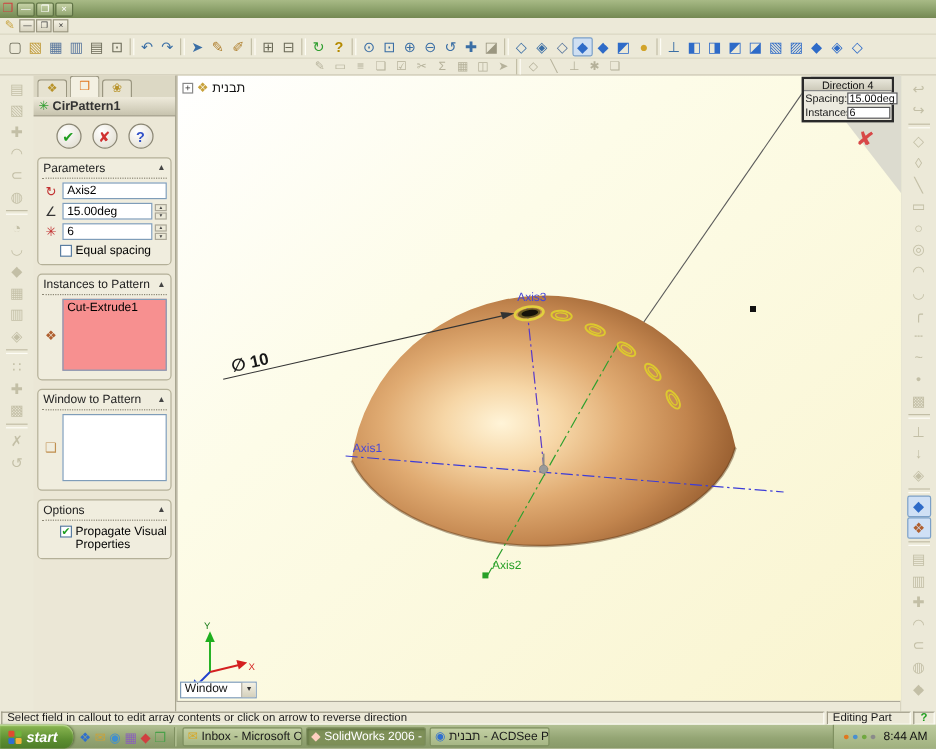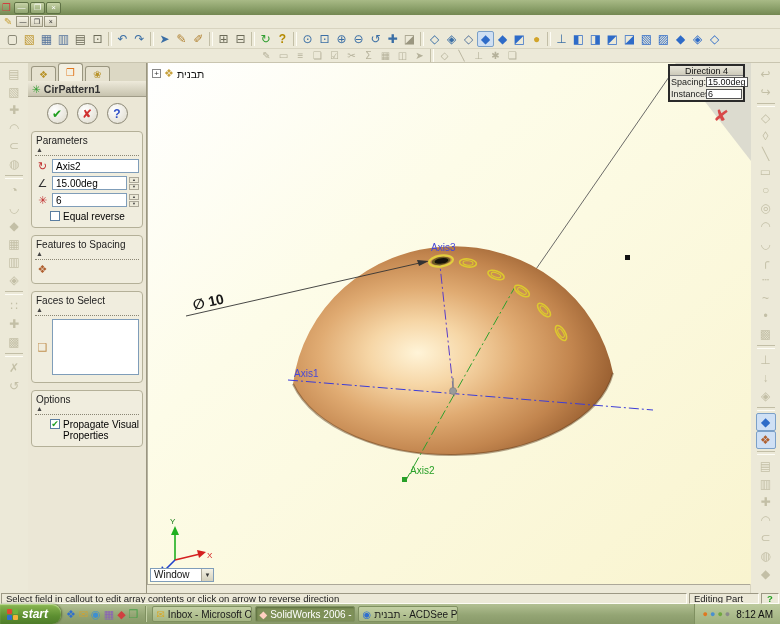--- a/index.html
+++ b/index.html
@@ -39,21 +39,21 @@
 
   
   .pm { width:119px; background:#ebe7d6; border-right:1px solid #9a9680; display:flex; flex-direction:column; flex:none; font-size:10.5px; }
   .pm-tabs { display:flex; height:18px; background:#dcd8c4; padding-left:3px; gap:2px; align-items:flex-end; flex:none; }
   .pm-tab { width:25px; height:15px; background:#e6e2d0; border:1px solid #9a9680; border-bottom:none; border-radius:3px 3px 0 0; display:flex; align-items:center; justify-content:center; font-size:10px; }
   .pm-tab.active { background:#f3f0e2; height:18px; }
   .pm-header { height:16px; background:linear-gradient(#eeeadb,#c7c3ae); display:flex; align-items:center; gap:3px; padding:0 4px; font-weight:bold; color:#333; border-bottom:1px solid #a09c88; flex:none; }
   .pm-actions { display:flex; justify-content:center; gap:9px; padding:6px 0 4px; flex:none; }
   .pm-round { width:21px; height:21px; border-radius:50%; background:radial-gradient(circle at 35% 30%,#ffffff,#ddd9ca); border:1px solid #8a8674; display:flex; align-items:center; justify-content:center; font-size:12px; font-weight:bold; }
   .pm-group { margin:3px 3px 4px; border:1px solid #b4b098; border-radius:4px; background:#f0edde; padding:2px 3px 4px; flex:none; }
-  .pm-group-h { display:flex; justify-content:space-between; align-items:flex-start; font-size:10px; color:#222; border-bottom:1px dotted #8a8674; padding:1px 1px 2px; margin-bottom:3px;flex-direction:column; }
+  .pm-group-h { display:flex; justify-content:space-between; align-items:center; font-size:10px; color:#222; border-bottom:1px dotted #8a8674; padding:1px 1px 2px; margin-bottom:3px; }
   .pm-arrow { font-size:7px; color:#444; }
   .pm-row { display:flex; align-items:center; gap:2px; margin:3px 0; }
   .pm-ico { width:15px; text-align:center; font-size:11px; flex:none; }
   .pm-field { flex:1; height:14px; background:#fff; border:1px solid #7f9db9; font-size:10px; padding:0 3px; display:flex; align-items:center; overflow:hidden; }
   .pm-spin { width:10px; display:flex; flex-direction:column; gap:1px; flex:none; }
   .pm-spin span { height:6px; background:#ece9d8; border:1px solid #aca899; font-size:4px; line-height:4px; text-align:center; color:#444; }
   .pm-check { display:flex; gap:3px; margin:4px 0 1px 15px; align-items:flex-start; font-size:10px; line-height:11px; }
   .cbox { width:10px; height:10px; background:#fff; border:1px solid #5a7da0; font-size:9px; line-height:9px; text-align:center; color:#1f9e1f; flex:none; margin-top:0; }
   .pm-list { border:1px solid #7f9db9; background:#fff; height:56px; flex:1; font-size:10px; padding:1px 3px; }
   .pm-list.pink { background:#f79090; height:60px; }
@@ -263,37 +263,40 @@
         <div class="pm-row">
           <span class="pm-ico" style="color:#c23232">✳</span>
           <span class="pm-field">6</span>
           <span class="pm-spin">
             <span>▲</span>
             <span>▼</span>
           </span>
         </div>
         <div class="pm-check">
           <span class="cbox"></span>
-          <span>Equal reverse</span>
+          <span>Equal spacing</span>
         </div>
       </div>
 
       <div class="pm-group">
         <div class="pm-group-h">
-          <span>Features to Spacing</span>
+          <span>Instances to Pattern</span>
           <span class="pm-arrow">▲</span>
         </div>
         <div class="pm-row">
           <span class="pm-ico" style="color:#b06030">❖</span>
+          <span class="pm-list pink">
+            <span>Cut-Extrude1</span>
+          </span>
         </div>
       </div>
 
       <div class="pm-group">
         <div class="pm-group-h">
-          <span>Faces to Select</span>
+          <span>Window to Pattern</span>
           <span class="pm-arrow">▲</span>
         </div>
         <div class="pm-row">
           <span class="pm-ico" style="color:#c09050">❑</span>
           <span class="pm-list"></span>
         </div>
       </div>
 
 
       <div class="pm-group">
@@ -495,16 +498,16 @@
       <span class="tico tico-acdsee">◉</span>
       <span>תבנית - ACDSee Pro...</span>
     </div>
     <div class="tray">
       <span style="display:flex;gap:2px;">
           <span class="itm" style="color: rgb(224, 120, 32);">●</span>
           <span class="itm" style="color: rgb(74, 144, 208);">●</span>
           <span class="itm" style="color: rgb(112, 168, 64);">●</span>
           <span class="itm" style="color: rgb(138, 138, 138);">●</span>
         </span>
-      <span class="clock">8:12 AM</span>
+      <span class="clock">8:44 AM</span>
     </div>
   </div>
 </div>
 
 </body></html>

